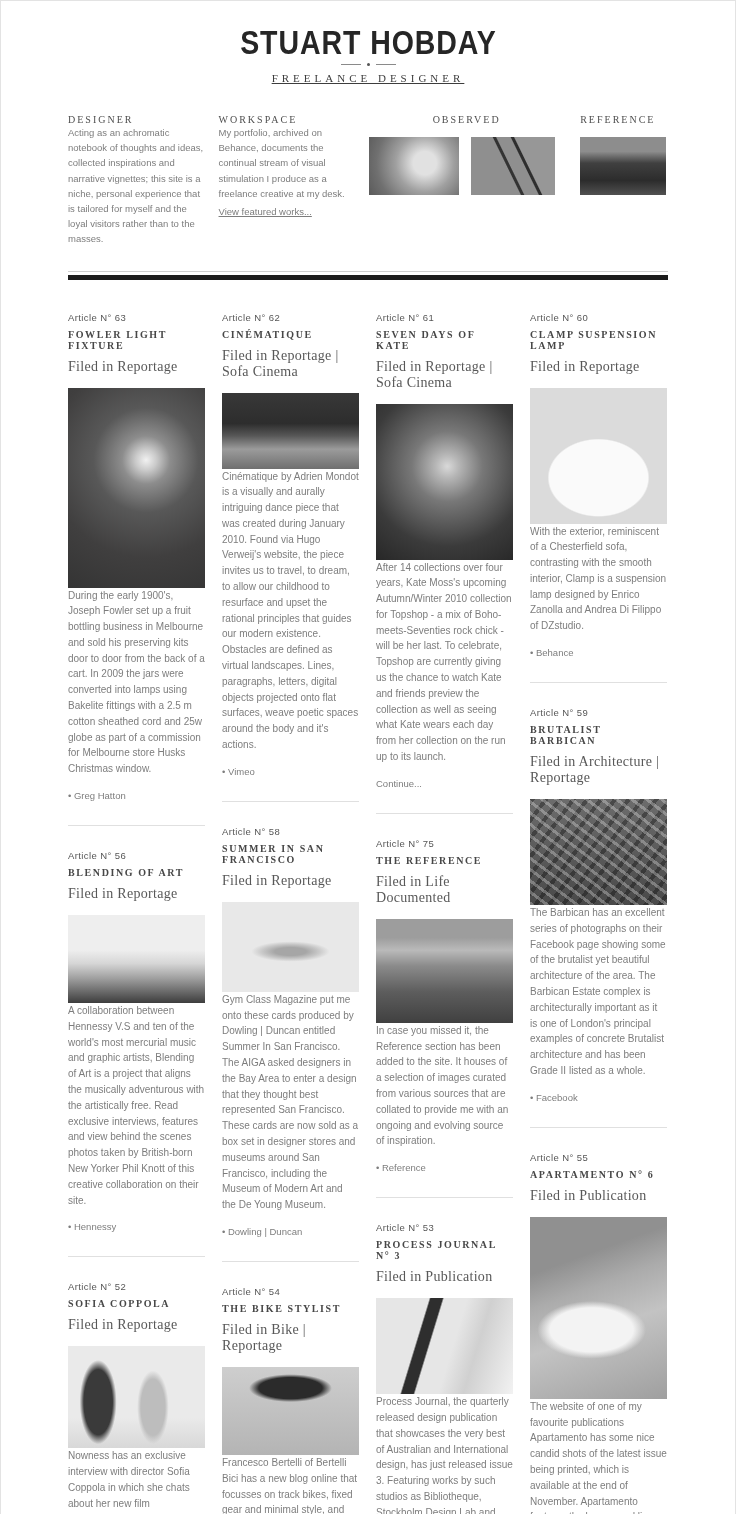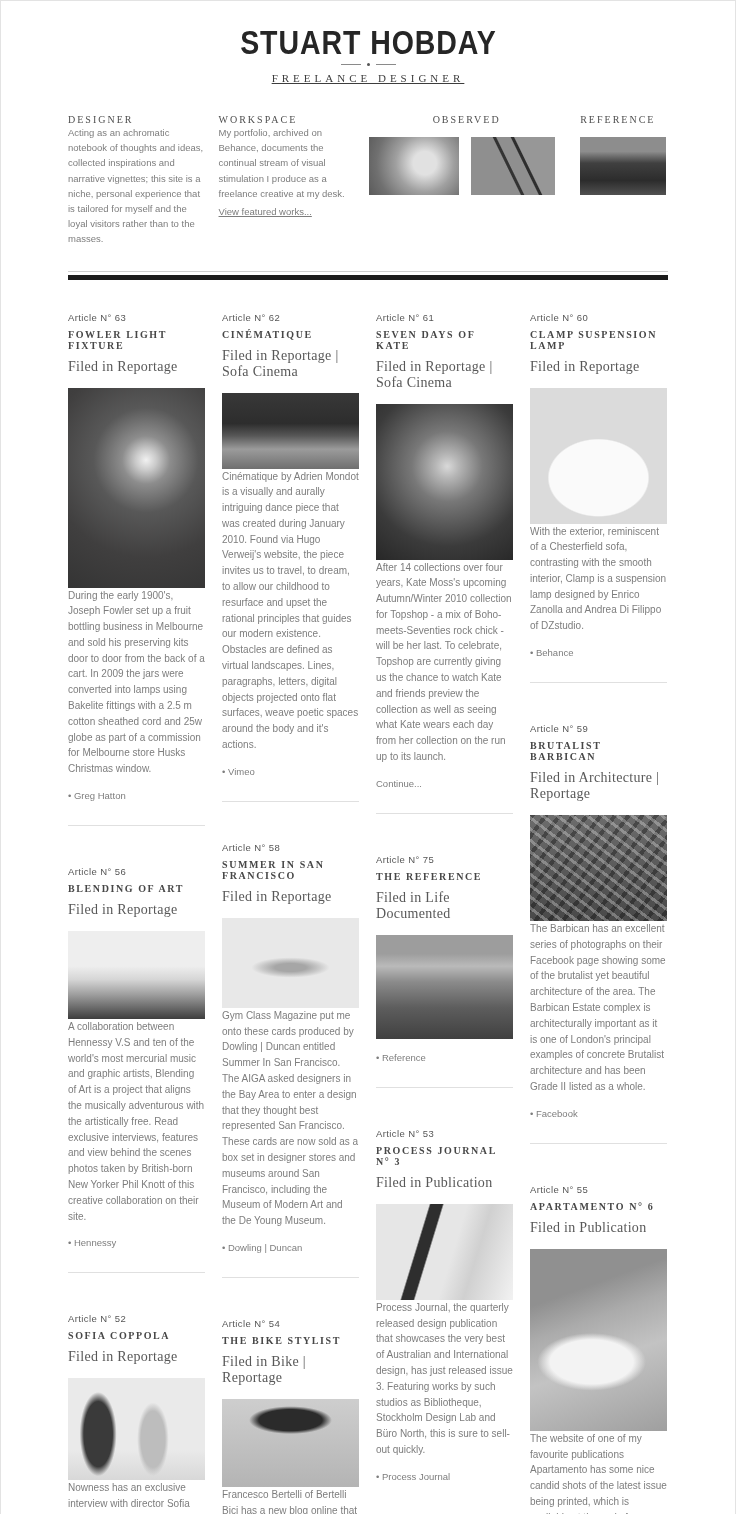--- a/index.html
+++ b/index.html
@@ -48,21 +48,21 @@
   .thumb { height:58px; }
   .observed-col { width:200px; margin-right:16px;text-align:center; }
   .reference-col { width:90px; margin-right:0; }
 
   .rule-thin { border:none; border-top:1px solid #cfcfcf; margin-top:24px; }
   .bar-thick { height:5px; background:#1c1c1c; margin-top:3px; }
 
   
   .grid { display:flex; gap:17px; margin-top:32px; }
   .gcol { width:137px; }
-  .card + .card { border-top:1px solid #e0e0e0; margin-top:24px; padding-top:40px; }
+  .card + .card { border-top:1px solid #e0e0e0; margin-top:24px; padding-top:24px; }
   .a-num {
     font-family:Liberation Sans, sans-serif;
     font-size:9.5px; color:#565656; letter-spacing:0.4px;
   }
   .a-title {
     font-family:"Liberation Serif", serif; font-weight:700;
     font-size:10px; letter-spacing:1.6px; color:#474747;
     margin-top:6px; text-decoration:none; display:block;
   }
   .a-filed {
@@ -198,20 +198,21 @@
           <div class="a-filed">Filed in Reportage | Sofa Cinema</div>
           <div class="a-img ph ph-kate"></div>
           <p class="a-body">After 14 collections over four years, Kate Moss's upcoming Autumn/Winter 2010 collection for Topshop - a mix of Boho-meets-Seventies rock chick - will be her last. To celebrate, Topshop are currently giving us the chance to watch Kate and friends preview the collection as well as seeing what Kate wears each day from her collection on the run up to its launch.</p>
           <a class="a-link" href="#">Continue...</a>
         </article>
         <article class="card">
           <div class="a-num">Article N° 75</div>
           <a class="a-title" href="#">THE REFERENCE</a>
           <div class="a-filed">Filed in Life Documented</div>
           <div class="a-img ph ph-car"></div>
+          <p class="a-body">In case you missed it, the Reference section has been added to the site. It houses of a selection of images curated from various sources that are collated to provide me with an ongoing and evolving source of inspiration.</p>
           <a class="a-link" href="#">• Reference</a>
         </article>
         <article class="card">
           <div class="a-num">Article N° 53</div>
           <a class="a-title" href="#">PROCESS JOURNAL N° 3</a>
           <div class="a-filed">Filed in Publication</div>
           <div class="a-img ph ph-process"></div>
           <p class="a-body">Process Journal, the quarterly released design publication that showcases the very best of Australian and International design, has just released issue 3. Featuring works by such studios as Bibliotheque, Stockholm Design Lab and Büro North, this is sure to sell-out quickly.</p>
           <a class="a-link" href="#">• Process Journal</a>
         </article>

